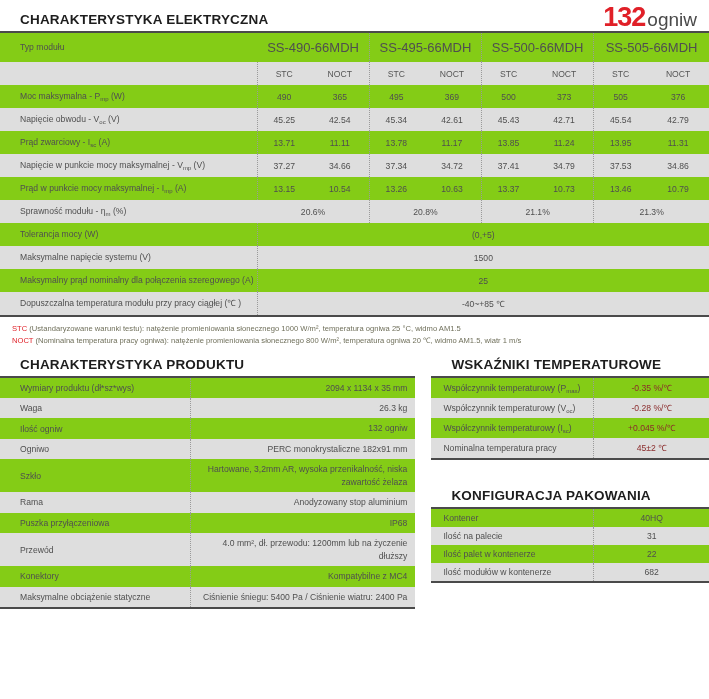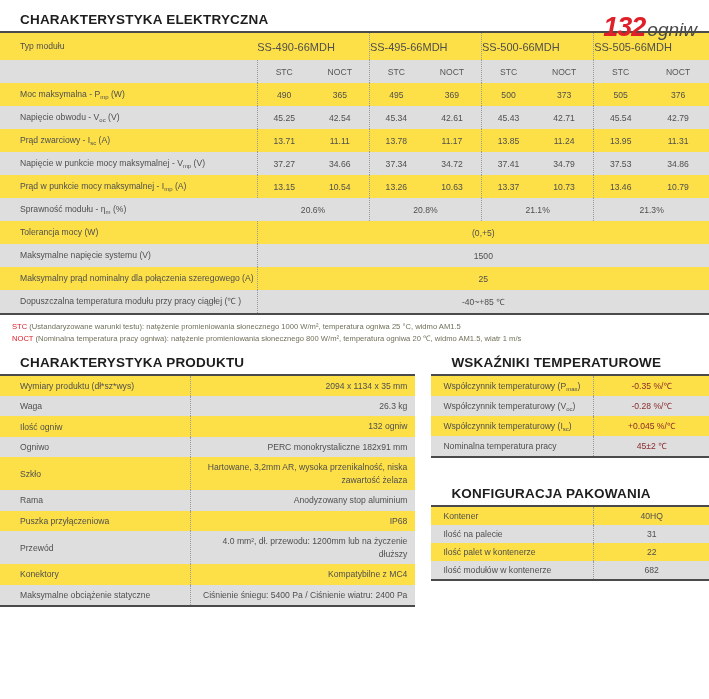--- a/index.html
+++ b/index.html
@@ -15,39 +15,39 @@
   
   .sec-head{
     font-size:13.5px;font-weight:bold;color:#1d1d1d;
     letter-spacing:.2px;padding-left:20px;
   }
   .rule-thick{height:2px;background:#4a4a4a;margin-top:4px;}
   .rule-bottom{height:2px;background:#4a4a4a;}
 
   
   .logo{
-    position:absolute;right:12px;top:12px;
-    font-style:italic;white-space:nowrap;
+    position:absolute;right:12px;top:2px;
+    white-space:nowrap;
   }
   .logo .num{color:#e02028;font-weight:bold;font-size:27px;letter-spacing:-1px;}
   .logo .word{color:#4a4a4a;font-size:19px;margin-left:2px;}
 
   
   table{border-collapse:collapse;width:100%;table-layout:fixed;}
   td{font-size:8.6px;color:#4f4f4f;vertical-align:middle;}
   tr.alt td{background:#dedede;}
-  tr.white td{background:#fde047;}
+  tr.white td{background:#84cc16;}
 
   
   #elec-table{width:709px;}
   #elec-table td{padding:5px 0;height:13px;}
   #elec-table td.lbl{padding-left:20px;text-align:left;font-size:8.6px;line-height:1.45;}
   #elec-table td.val{text-align:center;font-size:8.6px;}
   #elec-table td.sep{border-left:1px dotted #9a9a9a;}
-  #elec-table td.typ{font-size:11px;padding:7px 0;}
+  #elec-table td.typ{text-align:center;font-size:13px;padding:7px 0;}
   .hdr-row td{font-size:8.6px;color:#555;}
 
   sub{font-size:6px;vertical-align:baseline;position:relative;top:2px;}
 
   
   .foot{padding:6px 0 0 12px;font-size:7.6px;line-height:1.55;color:#6f6f5a;}
   .foot .tag{color:#e02028;}
   .foot-row{white-space:nowrap;}
 
   

